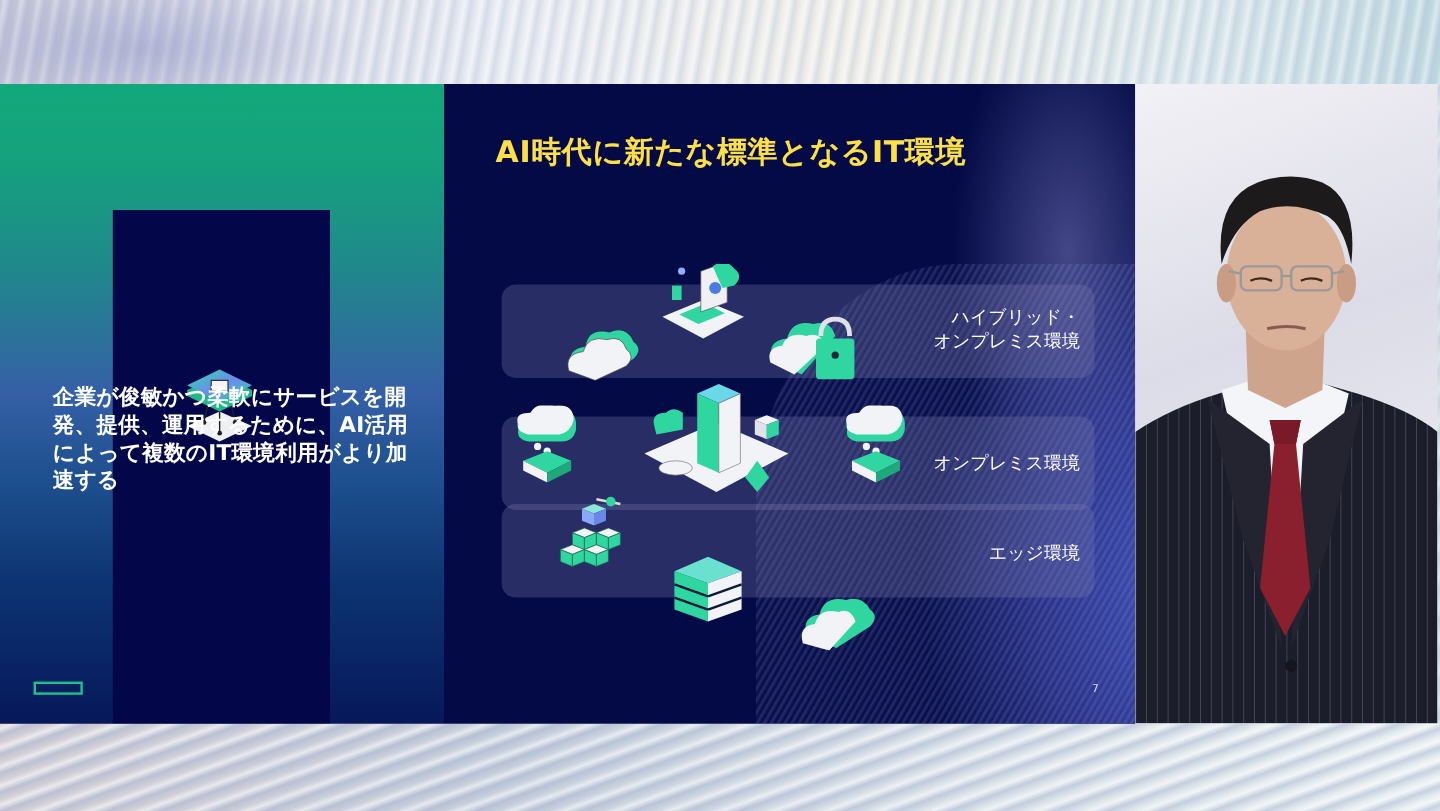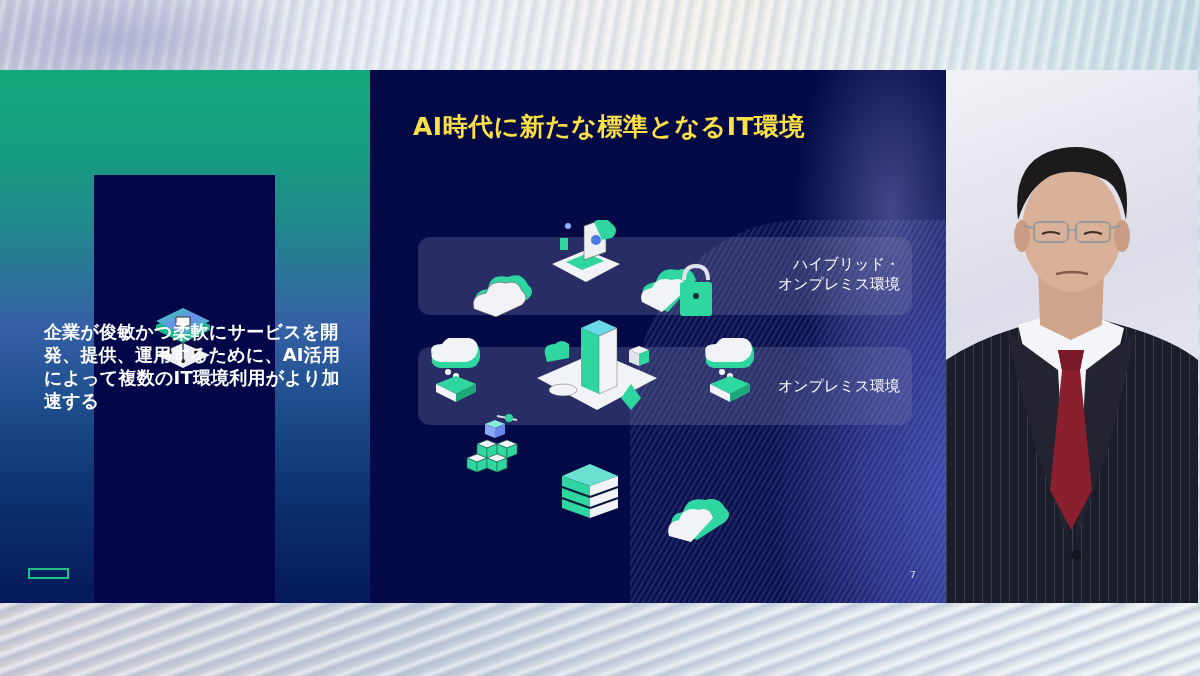--- a/index.html
+++ b/index.html
@@ -110,20 +110,23 @@
     <div class="env-label">
       <div>ハイブリッド・</div>
       <div>オンプレミス環境</div>
     </div>
   </div>
 
   <div class="env-panel panel-2">
     <div class="env-label">オンプレミス環境</div>
   </div>
 
+  <div class="env-panel panel-3">
+    <div class="env-label">エッジ環境</div>
+  </div>
 
   <svg class="iso" style="left:470px;top:195px" width="66" height="52" viewBox="0 0 66 52">
     <path d="M6 40 Q2 26 18 24 Q20 8 38 12 Q52 6 58 20 Q66 26 58 34 L30 50 Z" fill="#2fd6a0"></path>
     <path d="M4 44 Q0 30 16 28 Q20 14 36 18 Q48 14 52 26 Q60 32 52 40 L26 52 Z" fill="#f2f3f6" stroke="#444" stroke-width="0.6"></path>
   </svg>
   <svg class="iso" style="left:548px;top:150px" width="76" height="70" viewBox="0 0 76 70">
     <path d="M4 44 L38 30 L72 44 L38 62 Z" fill="#f2f3f6"></path>
     <path d="M18 42 L40 33 L56 41 L34 50 Z" fill="#2fd6a0"></path>
     <path d="M36 6 L58 -2 L58 32 L36 40 Z" fill="#eef0f4" stroke="#555" stroke-width="0.6"></path>
     <path d="M46 2 Q56 -6 64 4 Q72 10 64 18 L54 20 Z" fill="#2fd6a0"></path>

